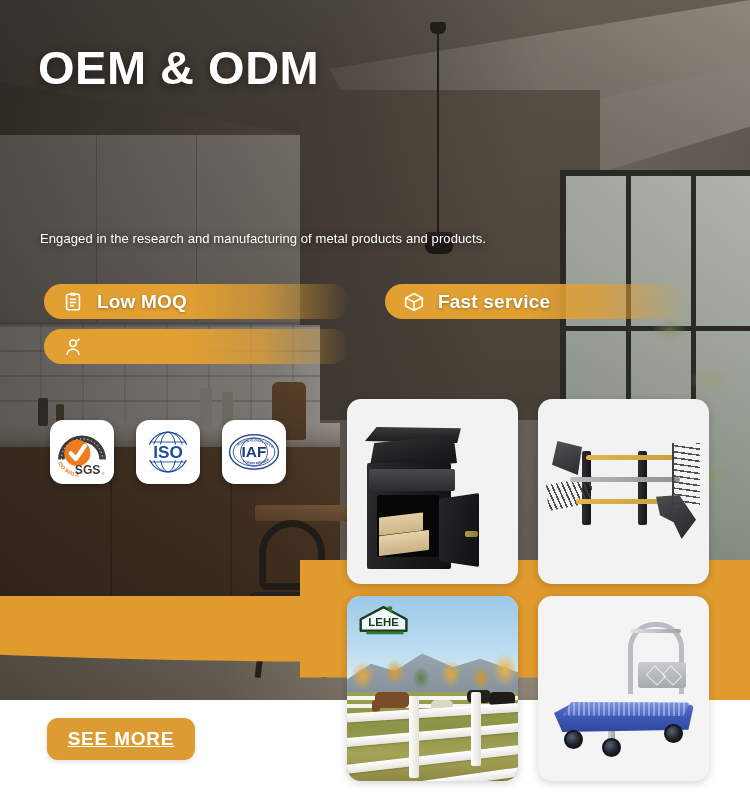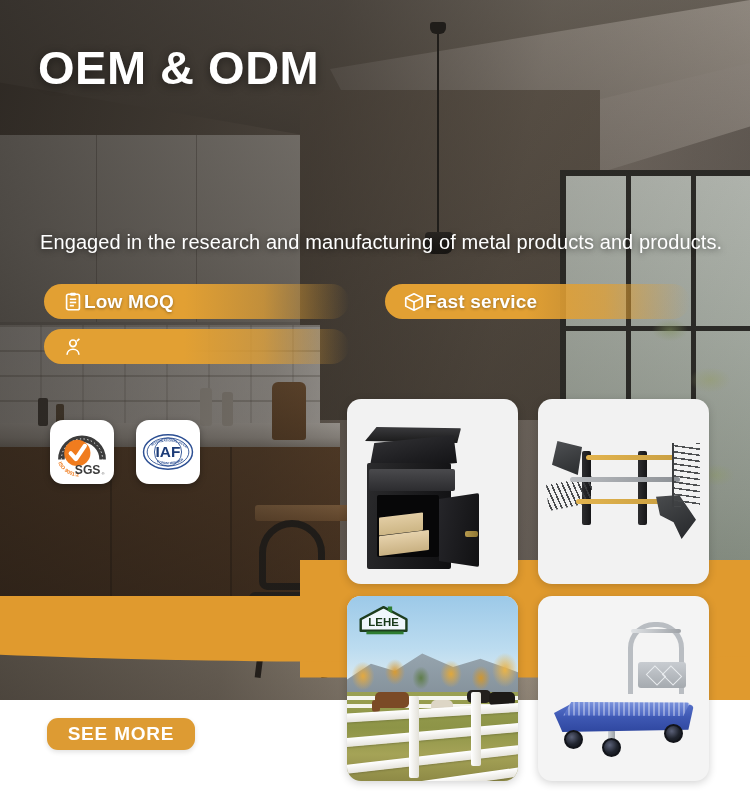--- a/index.html
+++ b/index.html
@@ -187,30 +187,30 @@
     font-size:46px; font-weight:800; color:#fff; margin-left:2px; margin-bottom:46px;
     text-shadow:0 3px 12px rgba(0,0,0,.5);
   }
   .yearsexp {
     font-size:62px; font-weight:800; color:#fff; letter-spacing:.5px; margin-left:16px;
     text-shadow:0 3px 14px rgba(0,0,0,.5); line-height:.9; margin-bottom:4px;
     transform:scaleX(1.02); transform-origin:left bottom;
   }
   .subtitle {
     position:absolute; left:40px; top:231px; width:700px;
-    font-size:20px; color:#ffffff; letter-spacing:.1px;
+    font-size:13px; color:#ffffff; letter-spacing:.1px;
     text-shadow:0 1px 6px rgba(0,0,0,.6);
   }
 
   
   .pills { position:absolute; left:44px; top:284px; width:670px; }
   .pillrow { display:flex; gap:36px; margin-bottom:10px; }
   .pill {
     position:relative; width:305px; height:35px;
-    display:flex; align-items:center; padding-left:18px;
+    display:flex; align-items:center; gap:13px; padding-left:18px;
     border-radius:18px;
     background:linear-gradient(90deg,#e2a033 0%,#e2a033 46%,rgba(226,160,51,.75) 72%,rgba(226,160,51,0) 100%);
   }
   .pill .glyph { width:22px; height:22px; flex:0 0 22px; display:block; }
   .pill .ptext {
     font-size:19px; font-weight:700; color:#fff; letter-spacing:.2px;
     text-shadow:0 1px 3px rgba(0,0,0,.35);
   }
 
   
@@ -413,26 +413,27 @@
   .trolley .w3 { left:114px; top:106px; }
   .trolley .fork {
     position:absolute; width:7px; height:12px; background:linear-gradient(90deg,#d0d4d8,#9aa0a6); border-radius:2px;
   }
   .trolley .f1 { left:20px; top:104px; }
   .trolley .f2 { left:58px; top:112px; }
   .trolley .f3 { left:120px; top:98px; }
 
   
   .seemore {
-    position:absolute; left:47px; top:718px; width:148px; height:32px;
+    position:absolute; left:47px; top:718px; width:148px; height:42px;
     background:#dd9b33; border:none; border-radius:11px;
     color:#ffffff; font-size:19px; font-weight:700; letter-spacing:.8px;
     font-family:"Liberation Sans", sans-serif; cursor:pointer;
     display:flex; align-items:center; justify-content:center;
     box-shadow:0 2px 5px rgba(0,0,0,.12);
+    text-decoration:underline;
   }
 </style>
 </head>
 <body>
 
 <div class="banner">
 
   <div class="bg-scene">
     <div class="bg-base"></div>
     <div class="bg-ceiling"></div>
@@ -536,20 +537,32 @@
         <path d="M20 33.5 25.5 39.5 35 25.5" fill="none" stroke="#fff" stroke-width="4.6" stroke-linecap="round" stroke-linejoin="round"></path>
         <path id="sgsarc" d="M6 42a24 24 0 0 0 22 16" fill="none"></path>
         <text font-family="Liberation Sans, sans-serif" font-size="5.4" fill="#f07c1e" font-weight="bold">
           <textPath href="#sgsarc" startOffset="6%">ISO 9001:2000</textPath>
         </text>
         <text x="38" y="55" font-family="Liberation Sans, sans-serif" font-size="13" font-weight="bold" fill="#3c3c3c" text-anchor="middle">SGS</text>
         <text x="53" y="56" font-family="Liberation Sans, sans-serif" font-size="4" fill="#3c3c3c">®</text>
       </svg>
     </div>
 
+    <div class="cert">
+      <svg viewBox="0 0 64 64" width="58" height="58">
+        <circle cx="32" cy="32" r="22" fill="none" stroke="#1f4e9c" stroke-width="1.4"></circle>
+        <ellipse cx="32" cy="32" rx="9" ry="22" fill="none" stroke="#1f4e9c" stroke-width="1.1"></ellipse>
+        <ellipse cx="32" cy="32" rx="17" ry="22" fill="none" stroke="#1f4e9c" stroke-width="1.1"></ellipse>
+        <line x1="10" y1="32" x2="54" y2="32" stroke="#1f4e9c" stroke-width="1.1"></line>
+        <line x1="13" y1="21" x2="51" y2="21" stroke="#1f4e9c" stroke-width="1"></line>
+        <line x1="13" y1="43" x2="51" y2="43" stroke="#1f4e9c" stroke-width="1"></line>
+        <rect x="5" y="24" width="54" height="17" fill="#ffffff"></rect>
+        <text x="32" y="39" font-family="Liberation Sans, sans-serif" font-size="19" font-weight="bold" fill="#1f4e9c" text-anchor="middle">ISO</text>
+      </svg>
+    </div>
 
     <div class="cert">
       <svg viewBox="0 0 64 64" width="58" height="58">
         <ellipse cx="32" cy="32" rx="27" ry="19" fill="none" stroke="#2c4f93" stroke-width="1.6"></ellipse>
         <ellipse cx="32" cy="32" rx="23" ry="15.5" fill="none" stroke="#2c4f93" stroke-width="1"></ellipse>
         <ellipse cx="32" cy="32" rx="15" ry="15.5" fill="none" stroke="#2c4f93" stroke-width="1"></ellipse>
         <path id="iafarc1" d="M12 28a22 13 0 0 1 40 0" fill="none"></path>
         <text font-family="Liberation Sans, sans-serif" font-size="3.6" fill="#2c4f93" font-weight="bold">
           <textPath href="#iafarc1" startOffset="8%">INTERNATIONAL ACCREDITATION</textPath>
         </text>

